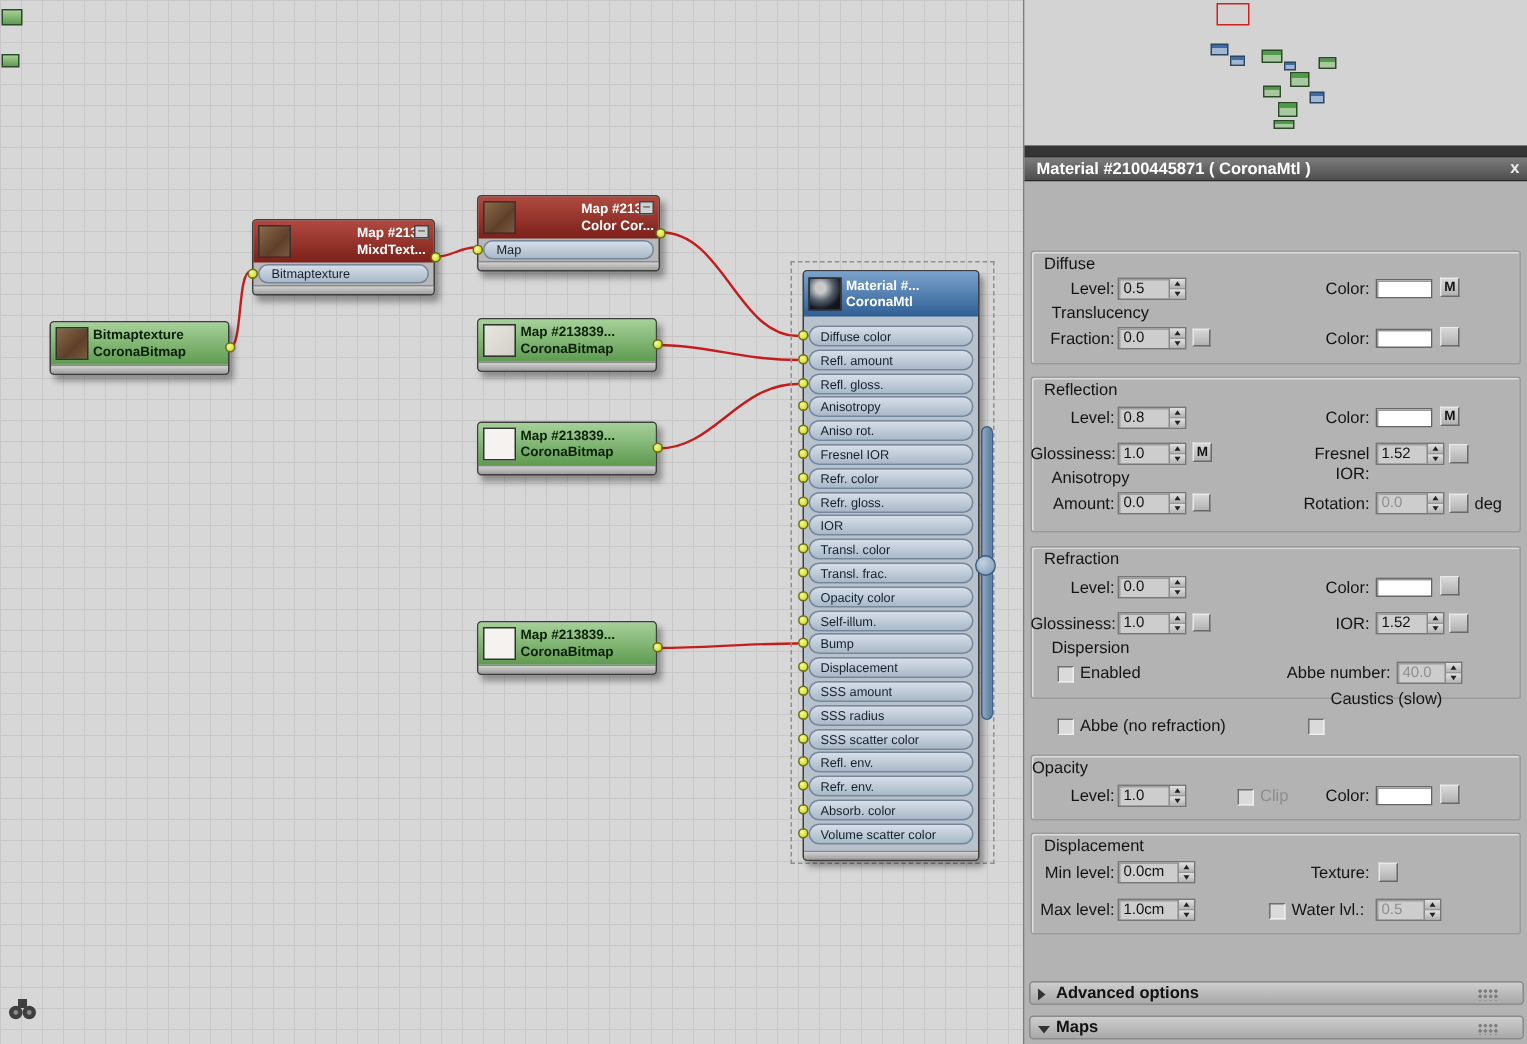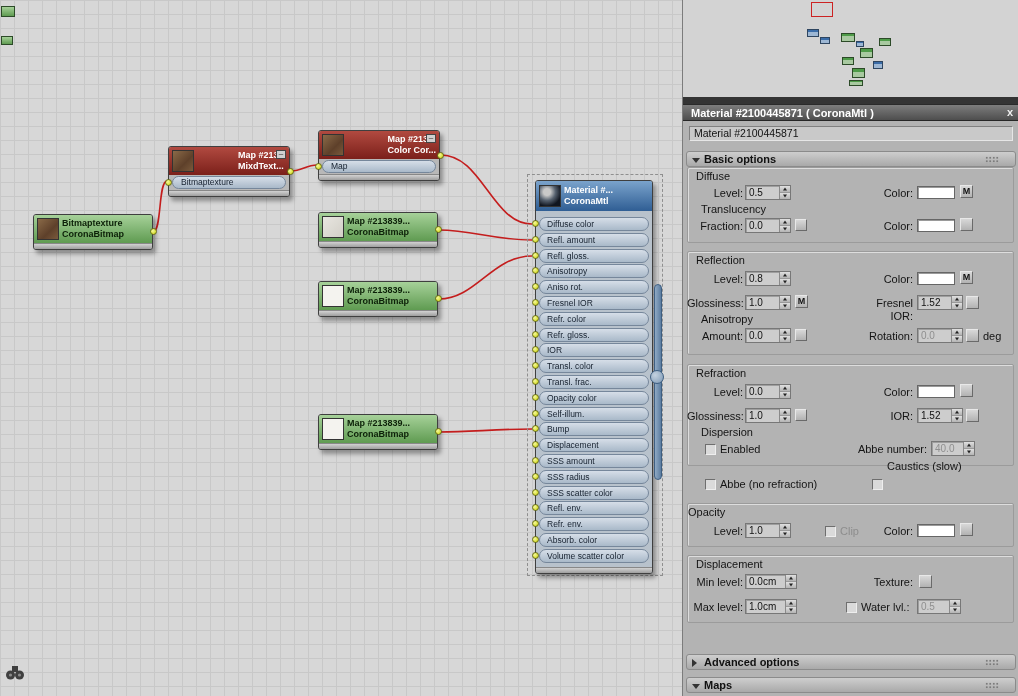--- a/index.html
+++ b/index.html
@@ -332,27 +332,21 @@
     </div>
     <div class="band"></div>
 
     <div class="titlebar">
       <span class="t">Material #2100445871 ( CoronaMtl )</span>
       <span class="close">x</span>
     </div>
 
     <div class="pbody"></div>
 
-    <div class="namefield">Material #2100445871</div>
-
-    <div class="rollout" style="top:151px">
-      <span class="arrow down"></span>
-      <span class="rtitle">Basic options</span>
-      <span class="grip"></span>
-    </div>
+
 
     <div class="group" style="left:4px;top:167px;width:327px;height:76px"></div>
     <span class="lbl" style="left:13px;top:170px">Diffuse</span>
     <span class="lbl r" style="left:4px;top:187px;width:56px">Level:</span>
     <span class="spin" style="left:62px;top:185px">
         <span class="sv">0.5</span>
         <span class="sb">
           <i class="su"></i>
           <i class="sd"></i>
         </span>

